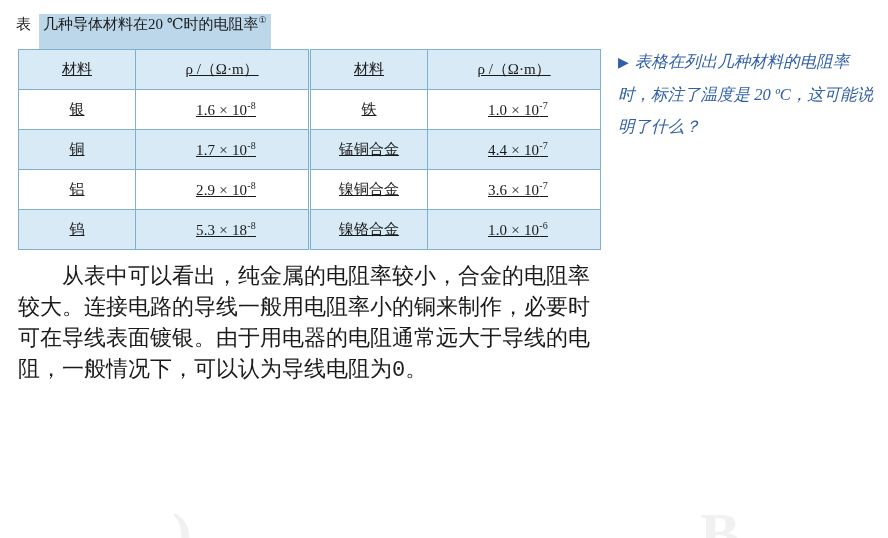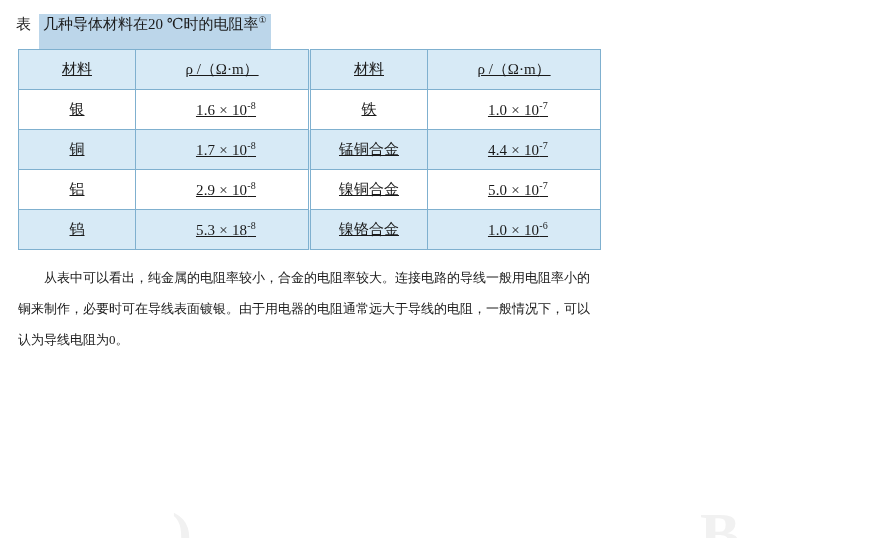--- a/index.html
+++ b/index.html
@@ -85,25 +85,26 @@
 
   
   .body-text {
     position: absolute;
     left: 18px;
     top: 262px;
     width: 572px;
   }
   .body-text p {
     margin: 0 0 6px 0;
-    font-size: 13px;
+    font-size: 22px;
     line-height: 31px;
     text-align: justify;
     text-indent: 2em;
     color: #1a1a1a;
+    font-family: Liberation Mono, monospace;
   }
 
   
   .side-note {
     position: absolute;
     left: 618px;
     top: 46px;
     width: 258px;
     color: #2f5fa8;
     font-size: 16.5px;
@@ -159,33 +160,36 @@
         <td class="col1">铜</td>
         <td class="col2"><span class="mathv"><span>1.7 × 10</span><sup>-8</sup></span></td>
         <td class="col3">锰铜合金</td>
         <td class="col4"><span class="mathv"><span>4.4 × 10</span><sup>-7</sup></span></td>
       </tr>
 
       <tr>
         <td class="col1">铝</td>
         <td class="col2"><span class="mathv"><span>2.9 × 10</span><sup>-8</sup></span></td>
         <td class="col3">镍铜合金</td>
-        <td class="col4"><span class="mathv"><span>5.0 × 10</span><sup>-7</sup></span></td>
+        <td class="col4"><span class="mathv"><span>3.6 × 10</span><sup>-7</sup></span></td>
       </tr>
 
       <tr class="tint">
         <td class="col1">钨</td>
         <td class="col2"><span class="mathv"><span>5.3 × 18</span><sup>-8</sup></span></td>
         <td class="col3">镍铬合金</td>
         <td class="col4"><span class="mathv"><span>1.0 × 10</span><sup>-6</sup></span></td>
       </tr>
     </tbody>
   </table>
 
   <div class="body-text">
     <p>从表中可以看出，纯金属的电阻率较小，合金的电阻率较大。连接电路的导线一般用电阻率小的铜来制作，必要时可在导线表面镀银。由于用电器的电阻通常远大于导线的电阻，一般情况下，可以认为导线电阻为0。</p>
   </div>
 
+  <div class="side-note">
+    <span class="tri">▶</span><span>表格在列出几种材料的电阻率时，标注了温度是 20 ºC，这可能说明了什么？</span>
+  </div>
 
   <div class="wm wm1">)</div>
   <div class="wm wm2">B</div>
 
 </div>
 
 </body></html>

